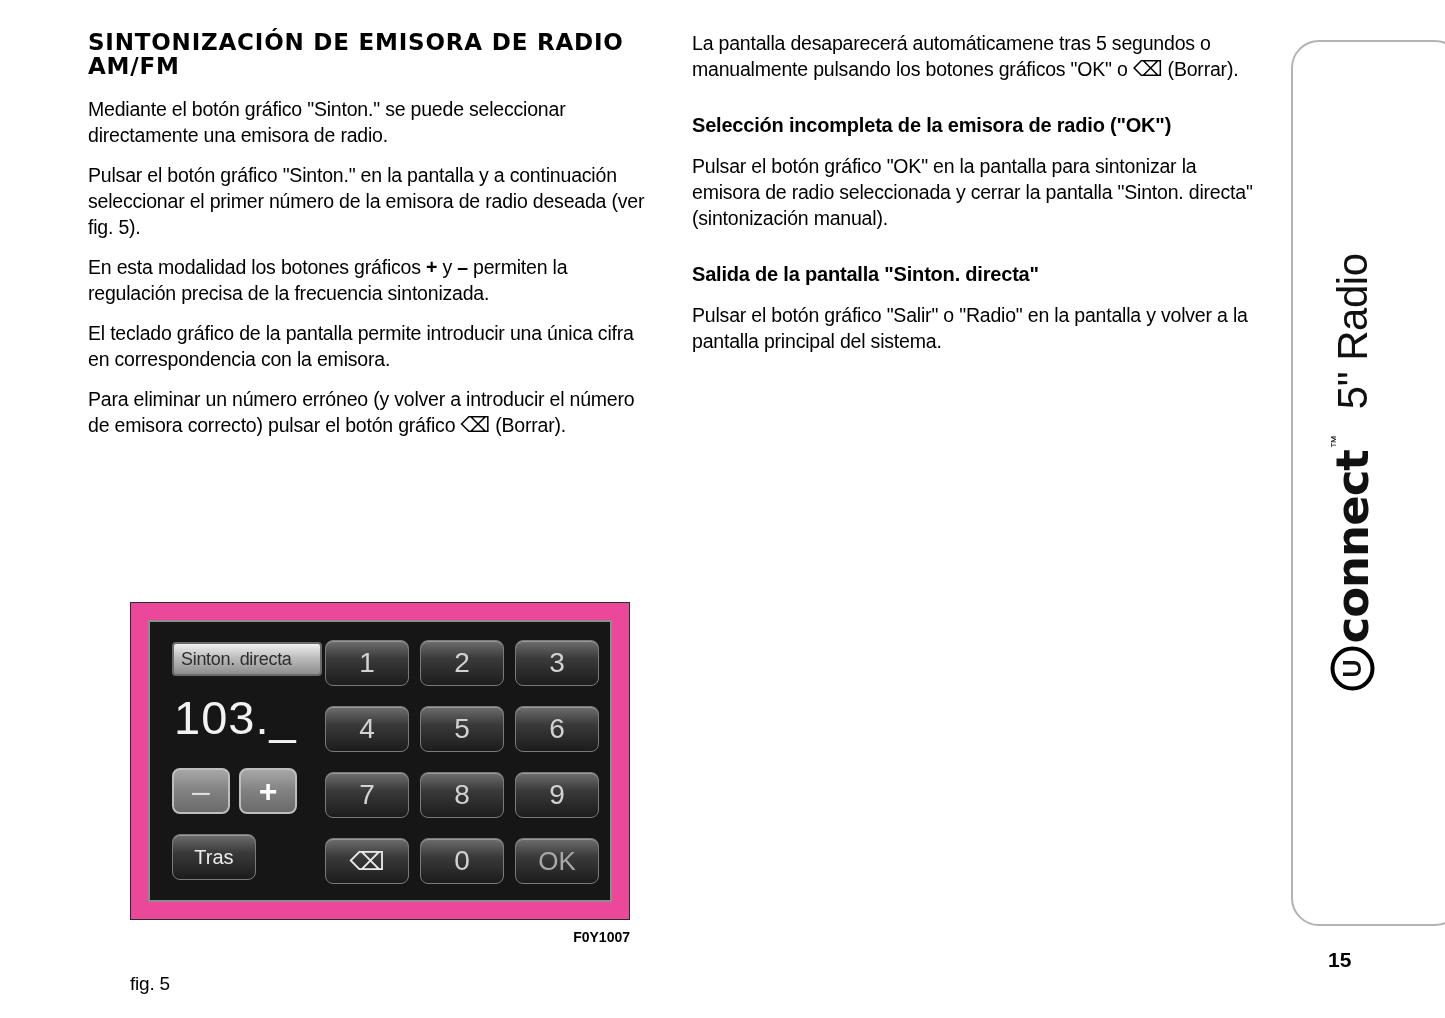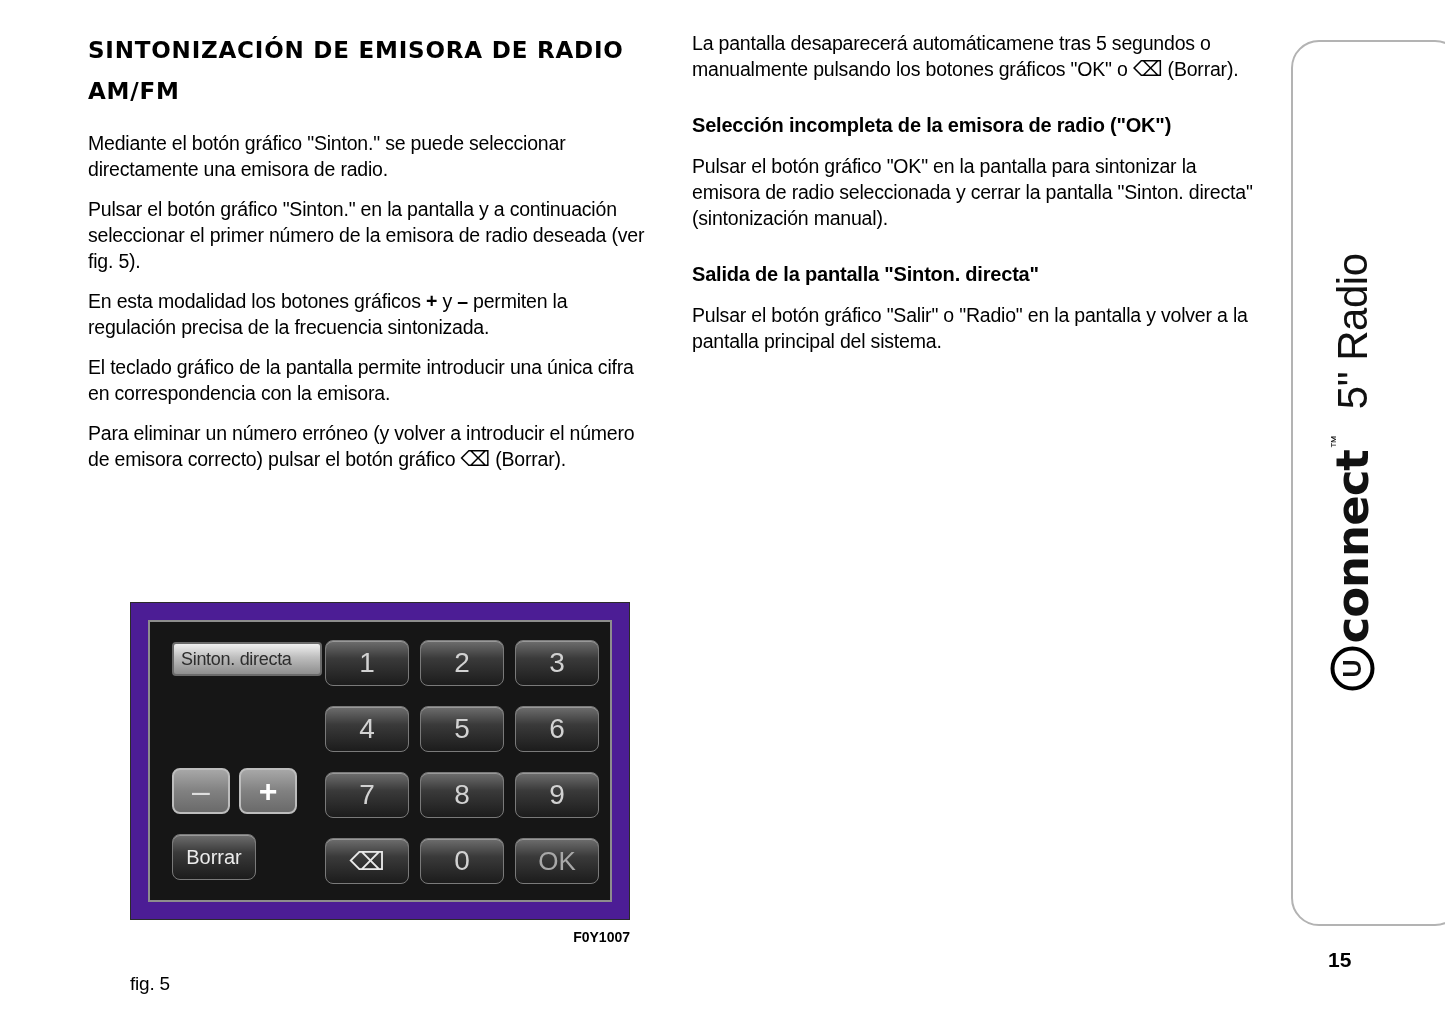--- a/index.html
+++ b/index.html
@@ -11,37 +11,37 @@
   .page { position:relative; width:1445px; height:1018px; background:#fff; overflow:hidden; }
 
   
   .col { position:absolute; top:30px; }
   .left-col  { left:88px;  width:568px; }
   .right-col { left:692px; width:566px; }
 
   .title {
     font-family:"DejaVu Sans",sans-serif;
     font-size:23px; font-weight:800; letter-spacing:0.8px;
-    line-height:41px; margin-bottom:18px; max-width:545px;
+    line-height:24px; margin-bottom:18px; max-width:545px;
   }
   .col p {
     font-size:19.5px; line-height:26px; letter-spacing:-0.2px;
     margin:0 0 14px 0;
   }
   .col h2 {
     font-size:20px; font-weight:bold; letter-spacing:-0.2px;
     margin:32px 0 16px 0;
   }
   .op { font-weight:bold; }
   .bsp { font-size:21px; line-height:1; }
 
   
   .figure {
     position:absolute; left:130px; top:602px; width:500px; height:318px;
-    border:1px solid #2b2b2b; background:#4c1d95;
+    border:1px solid #2b2b2b; background:#ec4899;
     display:flex; align-items:center; justify-content:center;
   }
   .screen {
     position:relative; width:464px; height:282px;
     background:#161616; border:2px solid #8d8d8d;
   }
   .tune-label {
     position:absolute; left:22px; top:20px; width:150px; height:34px;
     background:linear-gradient(180deg,#f0f0f0 0%,#bdbdbd 45%,#8e8e8e 100%);
     border:2px solid #6a6a6a; border-radius:4px;
@@ -137,25 +137,26 @@
     <p><span>La pantalla desaparecerá automáticamene tras 5 segundos o manualmente pulsando los botones gráficos "OK" o </span><span class="bsp">⌫</span><span> (Borrar).</span></p>
     <h2>Selección incompleta de la emisora de radio ("OK")</h2>
     <p>Pulsar el botón gráfico "OK" en la pantalla para sintonizar la emisora de radio seleccionada y cerrar la pantalla "Sinton. directa" (sintonización manual).</p>
     <h2>Salida de la pantalla "Sinton. directa"</h2>
     <p>Pulsar el botón gráfico "Salir" o "Radio" en la pantalla y volver a la pantalla principal del sistema.</p>
   </section>
 
   <figure class="figure">
     <div class="screen">
       <div class="tune-label">Sinton. directa</div>
+      <div class="freq">103._</div>
       <div class="pm-row">
         <div class="pm-btn minus">–</div>
         <div class="pm-btn plus">+</div>
       </div>
-      <div class="salir-btn btn-dark">Borrar</div>
+      <div class="salir-btn btn-dark">Tras</div>
       <div class="keypad">
         <div class="key btn-dark">1</div>
         <div class="key btn-dark">2</div>
         <div class="key btn-dark">3</div>
         <div class="key btn-dark">4</div>
         <div class="key btn-dark">5</div>
         <div class="key btn-dark">6</div>
         <div class="key btn-dark">7</div>
         <div class="key btn-dark">8</div>
         <div class="key btn-dark">9</div>

